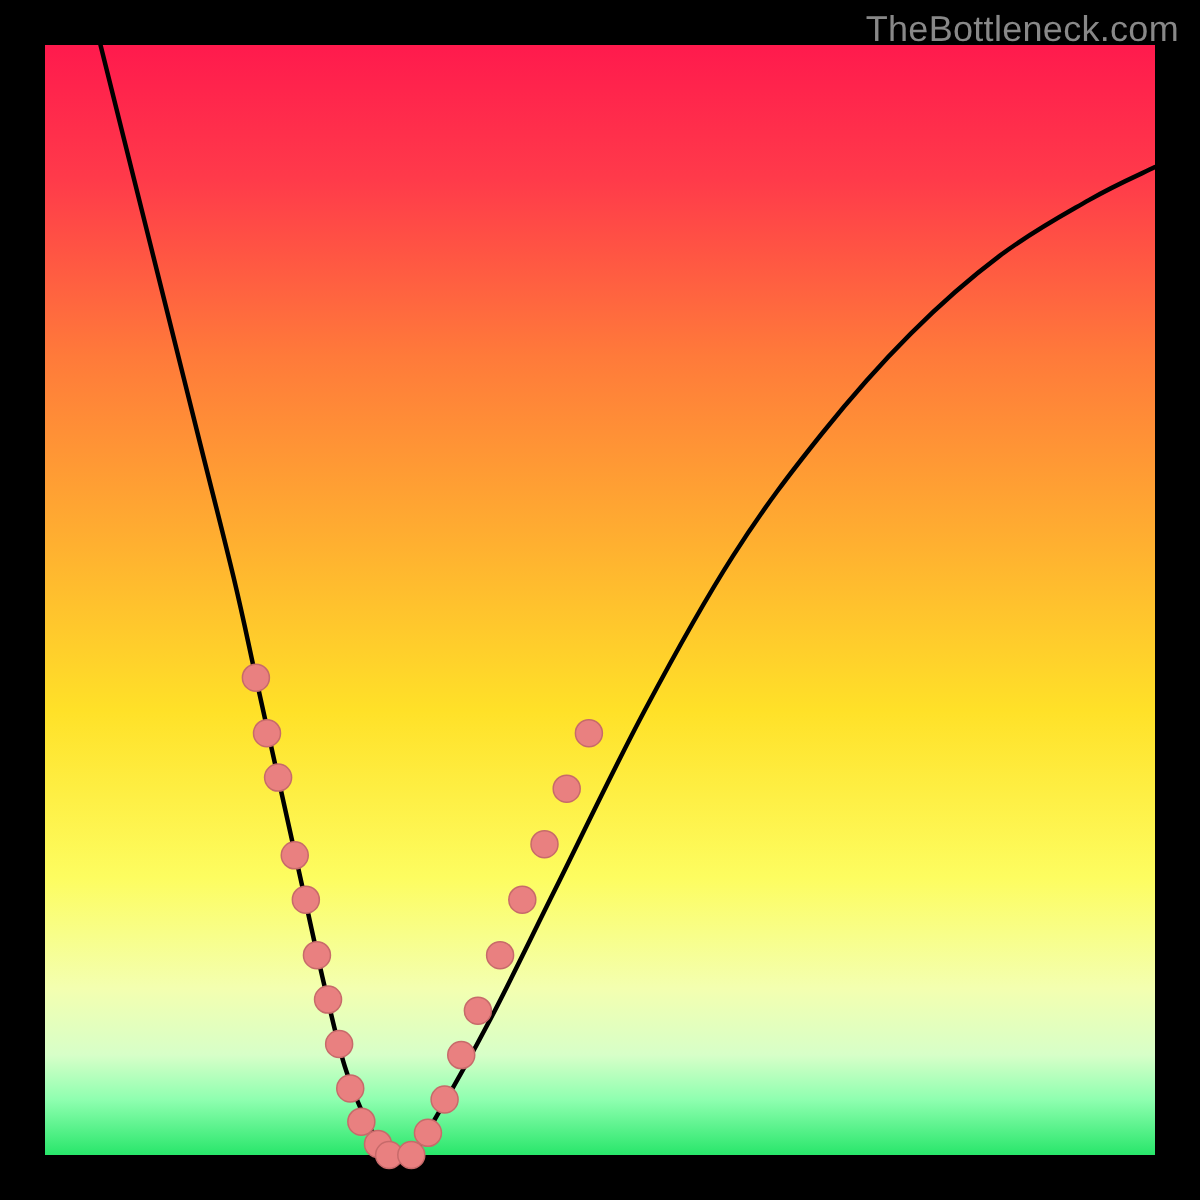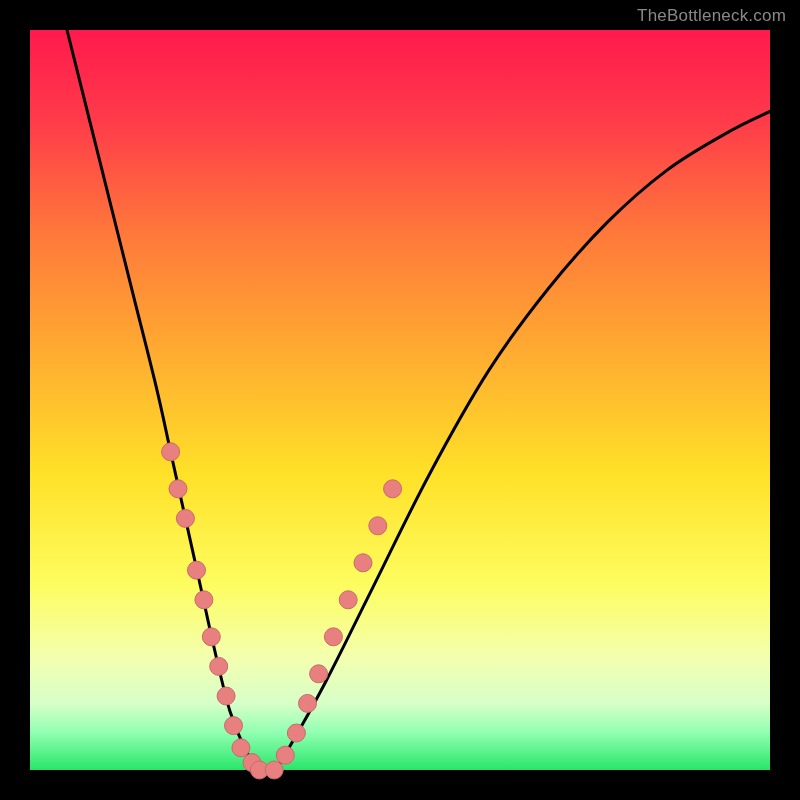--- a/index.html
+++ b/index.html
@@ -25,21 +25,21 @@
     top: 30px;
     width: 740px;
     height: 740px;
     
   }
   .watermark {
     position: absolute;
     top: 6px;
     right: 14px;
     color: #888;
-    font-size: 17px;
+    font-size: 24px;
     font-weight: 500;
     letter-spacing: 0.2px;
     user-select: none;
   }
   svg.curve {
     position: absolute;
     left: 0;
     top: 0;
     width: 740px;
     height: 740px;

